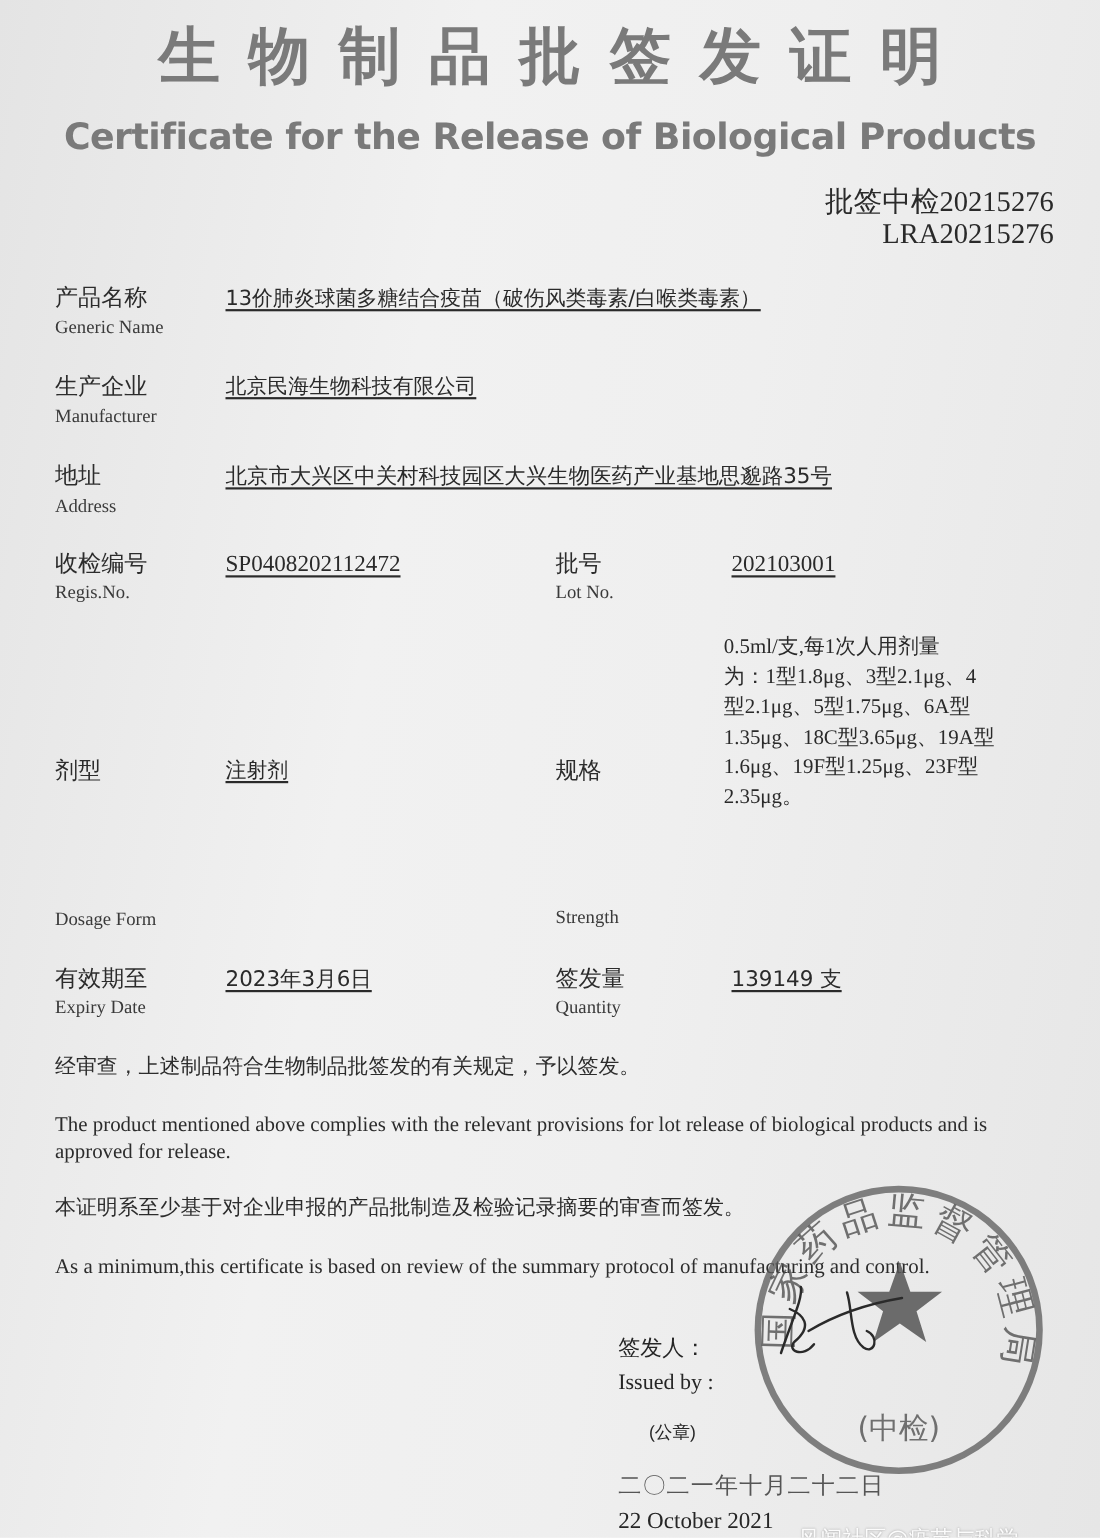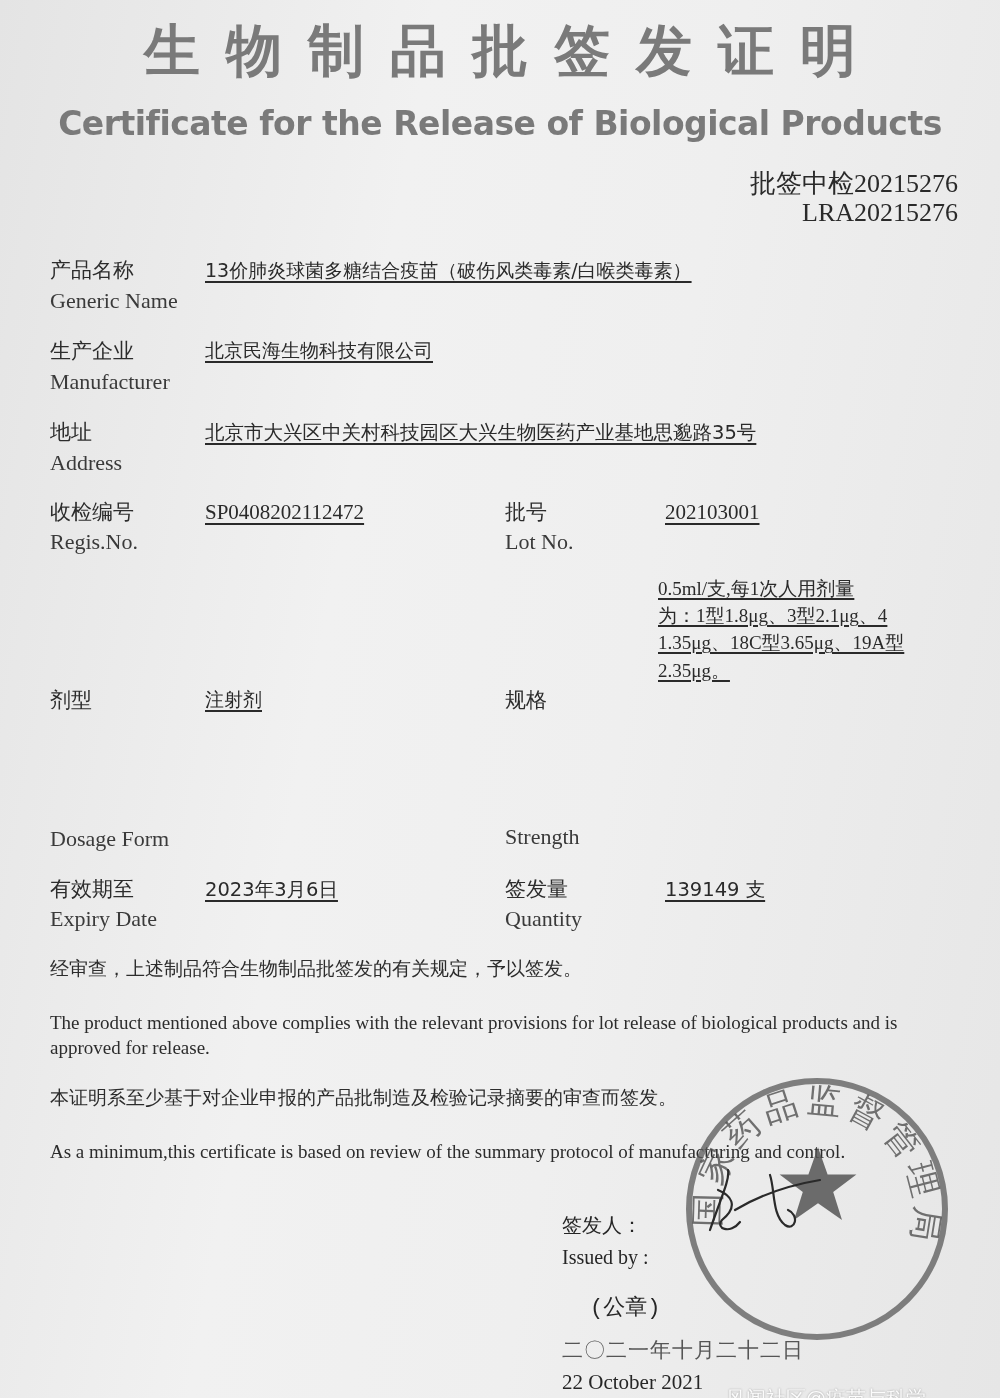--- a/index.html
+++ b/index.html
@@ -14,39 +14,39 @@
     font-family: "DejaVu Sans", sans-serif; font-weight: bold; font-size: 56px;
     letter-spacing: 26px; color: #7a7a7a; text-indent: 26px;
   }
   .title-en {
     position: absolute; left: 0; width: 1000px; top: 104px; text-align: center;
     font-family: "DejaVu Sans", sans-serif; font-weight: bold; font-size: 33px;
     color: #7a7a7a; letter-spacing: -0.5px;
   }
   .cert-no { position: absolute; right: 42px; text-align: left; font-size: 26px; color: #2a2a2a; }
   .lbl-cn { position: absolute; font-size: 21px; color: #2c2c2c; font-family: "DejaVu Sans", sans-serif; }
-  .lbl-en { position: absolute; font-size: 22px; color: #3a3a3a; }
+  .lbl-en { position: absolute; font-size: 17px; color: #3a3a3a; }
   .val {
     position: absolute; font-size: 20px; color: #2a2a2a;
     text-decoration: underline; text-decoration-thickness: 2px; text-underline-offset: 4px;
     font-family: "DejaVu Sans", sans-serif; white-space: nowrap;
   }
   .val.serif { font-family: "Liberation Serif", serif; font-size: 21px; }
   .strength {
     position: absolute; left: 658px; top: 575px; width: 300px;
     font-size: 19px; line-height: 27.2px; color: #2a2a2a;
   }
   .strength span {
-    text-decoration: underline; text-decoration-thickness: 2px; text-underline-offset: 3px;
+    text-decoration-thickness: 2px; text-underline-offset: 3px;
   }
   .para-cn { position: absolute; left: 50px; font-size: 19px; color: #2c2c2c; font-family: "DejaVu Sans", sans-serif; white-space: nowrap; }
   .para-en { position: absolute; left: 50px; font-size: 19px; color: #2c2c2c; line-height: 25px; width: 880px; }
   .issued-cn { position: absolute; left: 562px; top: 1212px; font-size: 20px; font-family: "DejaVu Sans", sans-serif; }
   .issued-en { position: absolute; left: 562px; top: 1246px; font-size: 20px; }
-  .seal-note { position: absolute; left: 590px; top: 1292px; font-size: 22px; font-family: Liberation Mono, monospace; }
+  .seal-note { position: absolute; left: 590px; top: 1292px; font-size: 16px; font-family: Liberation Sans, sans-serif; }
   .date-cn { position: absolute; left: 562px; top: 1336px; font-size: 21px; font-family: "DejaVu Sans", sans-serif; color: #555; letter-spacing: 1px; }
   .date-en { position: absolute; left: 562px; top: 1370px; font-size: 21px; }
   .seal {
     position: absolute; left: 686px; top: 1078px; width: 262px; height: 262px;
     border: 6px solid rgba(90,90,90,0.75); border-radius: 50%; box-sizing: border-box;
   }
   .seal-arc { position: absolute; left: 0; top: 0; width: 250px; height: 250px; }
   .seal-star { position: absolute; left: 86px; top: 60px; width: 80px; height: 80px; }
   .seal-center {
     position: absolute; left: 0; width: 250px; top: 148px; text-align: center;
@@ -92,21 +92,23 @@
 <div class="val serif" style="left:665px;top:500px">202103001</div>
 
 <div class="lbl-cn" style="left:50px;top:686px">剂型</div>
 <div class="lbl-en" style="left:50px;top:826px">Dosage Form</div>
 <div class="val" style="left:205px;top:687px;font-size:19px">注射剂</div>
 <div class="lbl-cn" style="left:505px;top:686px">规格</div>
 <div class="lbl-en" style="left:505px;top:824px">Strength</div>
 <div class="strength">
   <div><span>0.5ml/支,每1次人用剂量</span></div>
   <div><span>为：1型1.8μg、3型2.1μg、4</span></div>
+  <div><span>型2.1μg、5型1.75μg、6A型</span></div>
   <div><span>1.35μg、18C型3.65μg、19A型</span></div>
+  <div><span>1.6μg、19F型1.25μg、23F型</span></div>
   <div><span>2.35μg。</span></div>
 </div>
 
 <div class="lbl-cn" style="left:50px;top:875px">有效期至</div>
 <div class="lbl-en" style="left:50px;top:906px">Expiry Date</div>
 <div class="val" style="left:205px;top:876px;font-size:19.5px">2023年3月6日</div>
 <div class="lbl-cn" style="left:505px;top:875px">签发量</div>
 <div class="lbl-en" style="left:505px;top:906px">Quantity</div>
 <div class="val" style="left:665px;top:876px;font-size:19.5px">139149 支</div>
 
@@ -126,19 +128,20 @@
     <defs>
       <path id="arcPath" d="M 30 150 A 98 98 0 1 1 220 150"></path>
     </defs>
     <text font-family="DejaVu Sans, sans-serif" font-size="34" fill="rgba(80,80,80,0.8)" letter-spacing="6">
       <textPath href="#arcPath" startOffset="2%">国家药品监督管理局</textPath>
     </text>
   </svg>
   <svg class="seal-star" viewBox="0 0 100 100">
     <polygon points="50,4 62,38 98,38 69,60 80,95 50,74 20,95 31,60 2,38 38,38" fill="rgba(85,85,85,0.85)"></polygon>
   </svg>
+  <div class="seal-sub">(中检)</div>
 </div>
 
 <svg class="signature" viewBox="0 0 150 90">
   <path d="M10 70 C 20 40, 30 20, 28 10 M18 30 C 30 35, 40 45, 22 60 C 15 68, 30 75, 40 62 M35 50 C 60 35, 90 25, 120 20 M70 15 C 75 30, 72 55, 85 65 C 95 72, 100 55, 88 50" fill="none" stroke="#2a2a2a" stroke-width="2.2" stroke-linecap="round"></path>
 </svg>
 
 <div class="watermark">风闻社区@疫苗与科学</div>
 
 </body></html>

